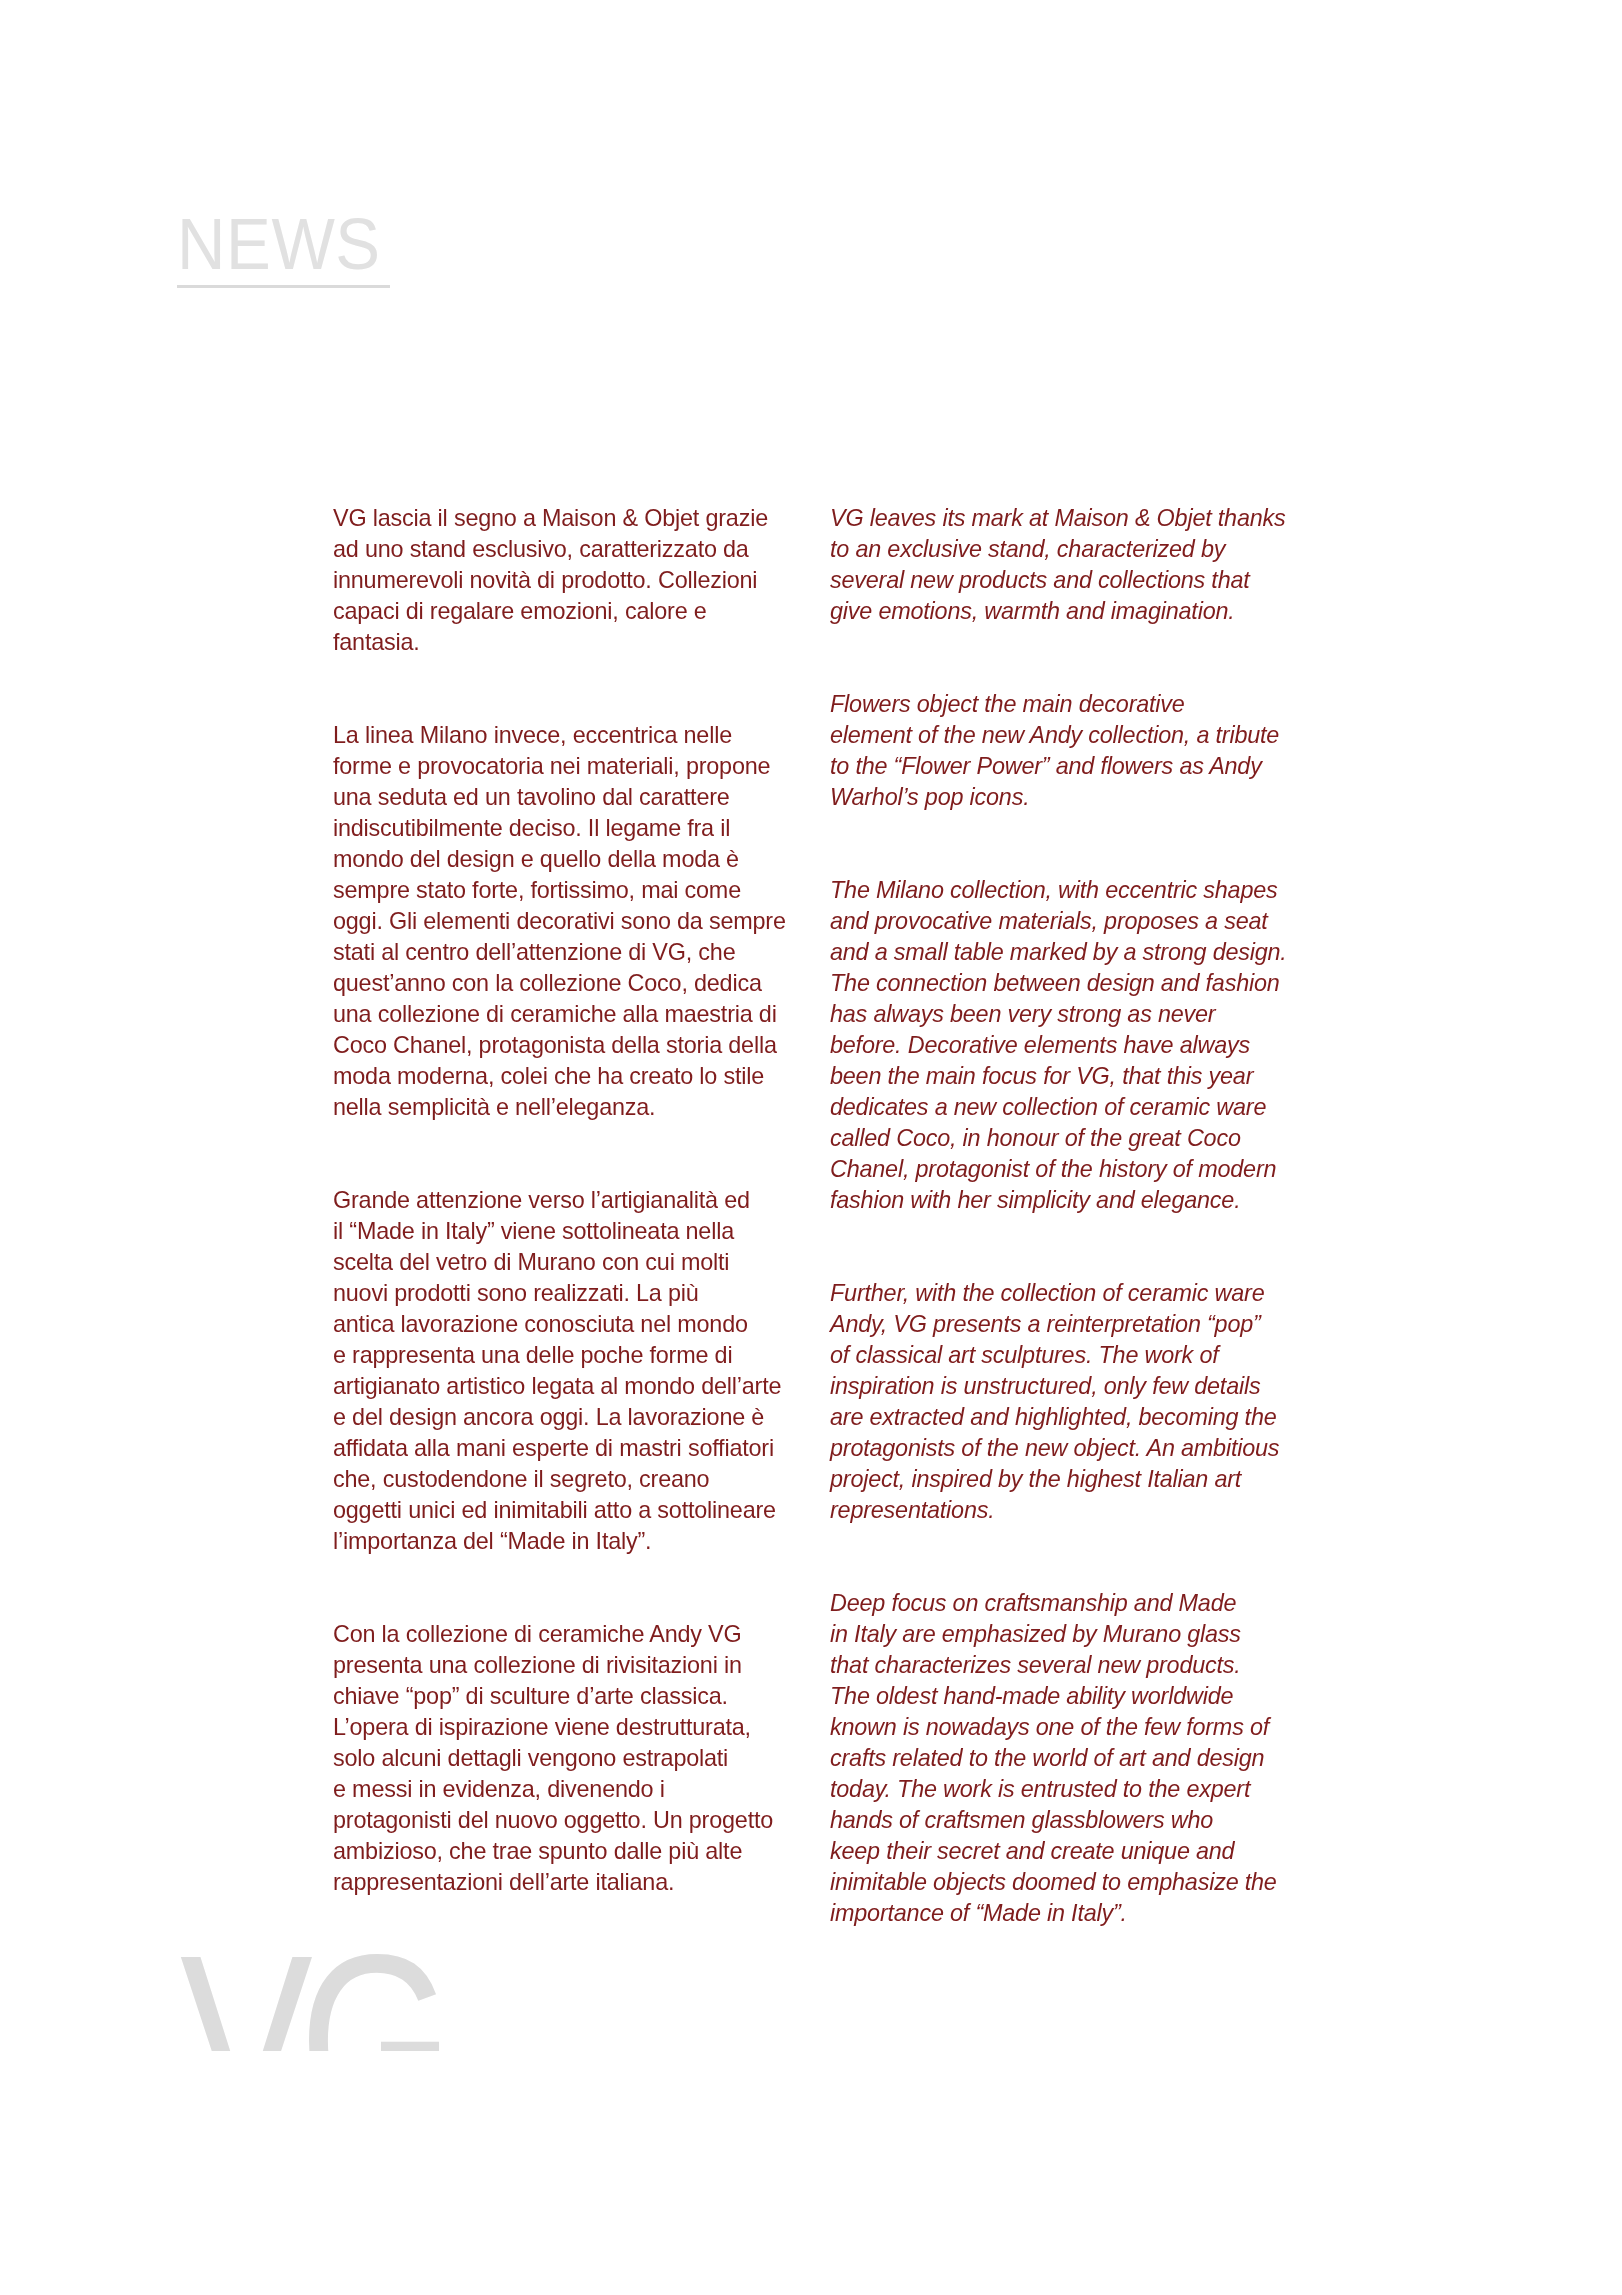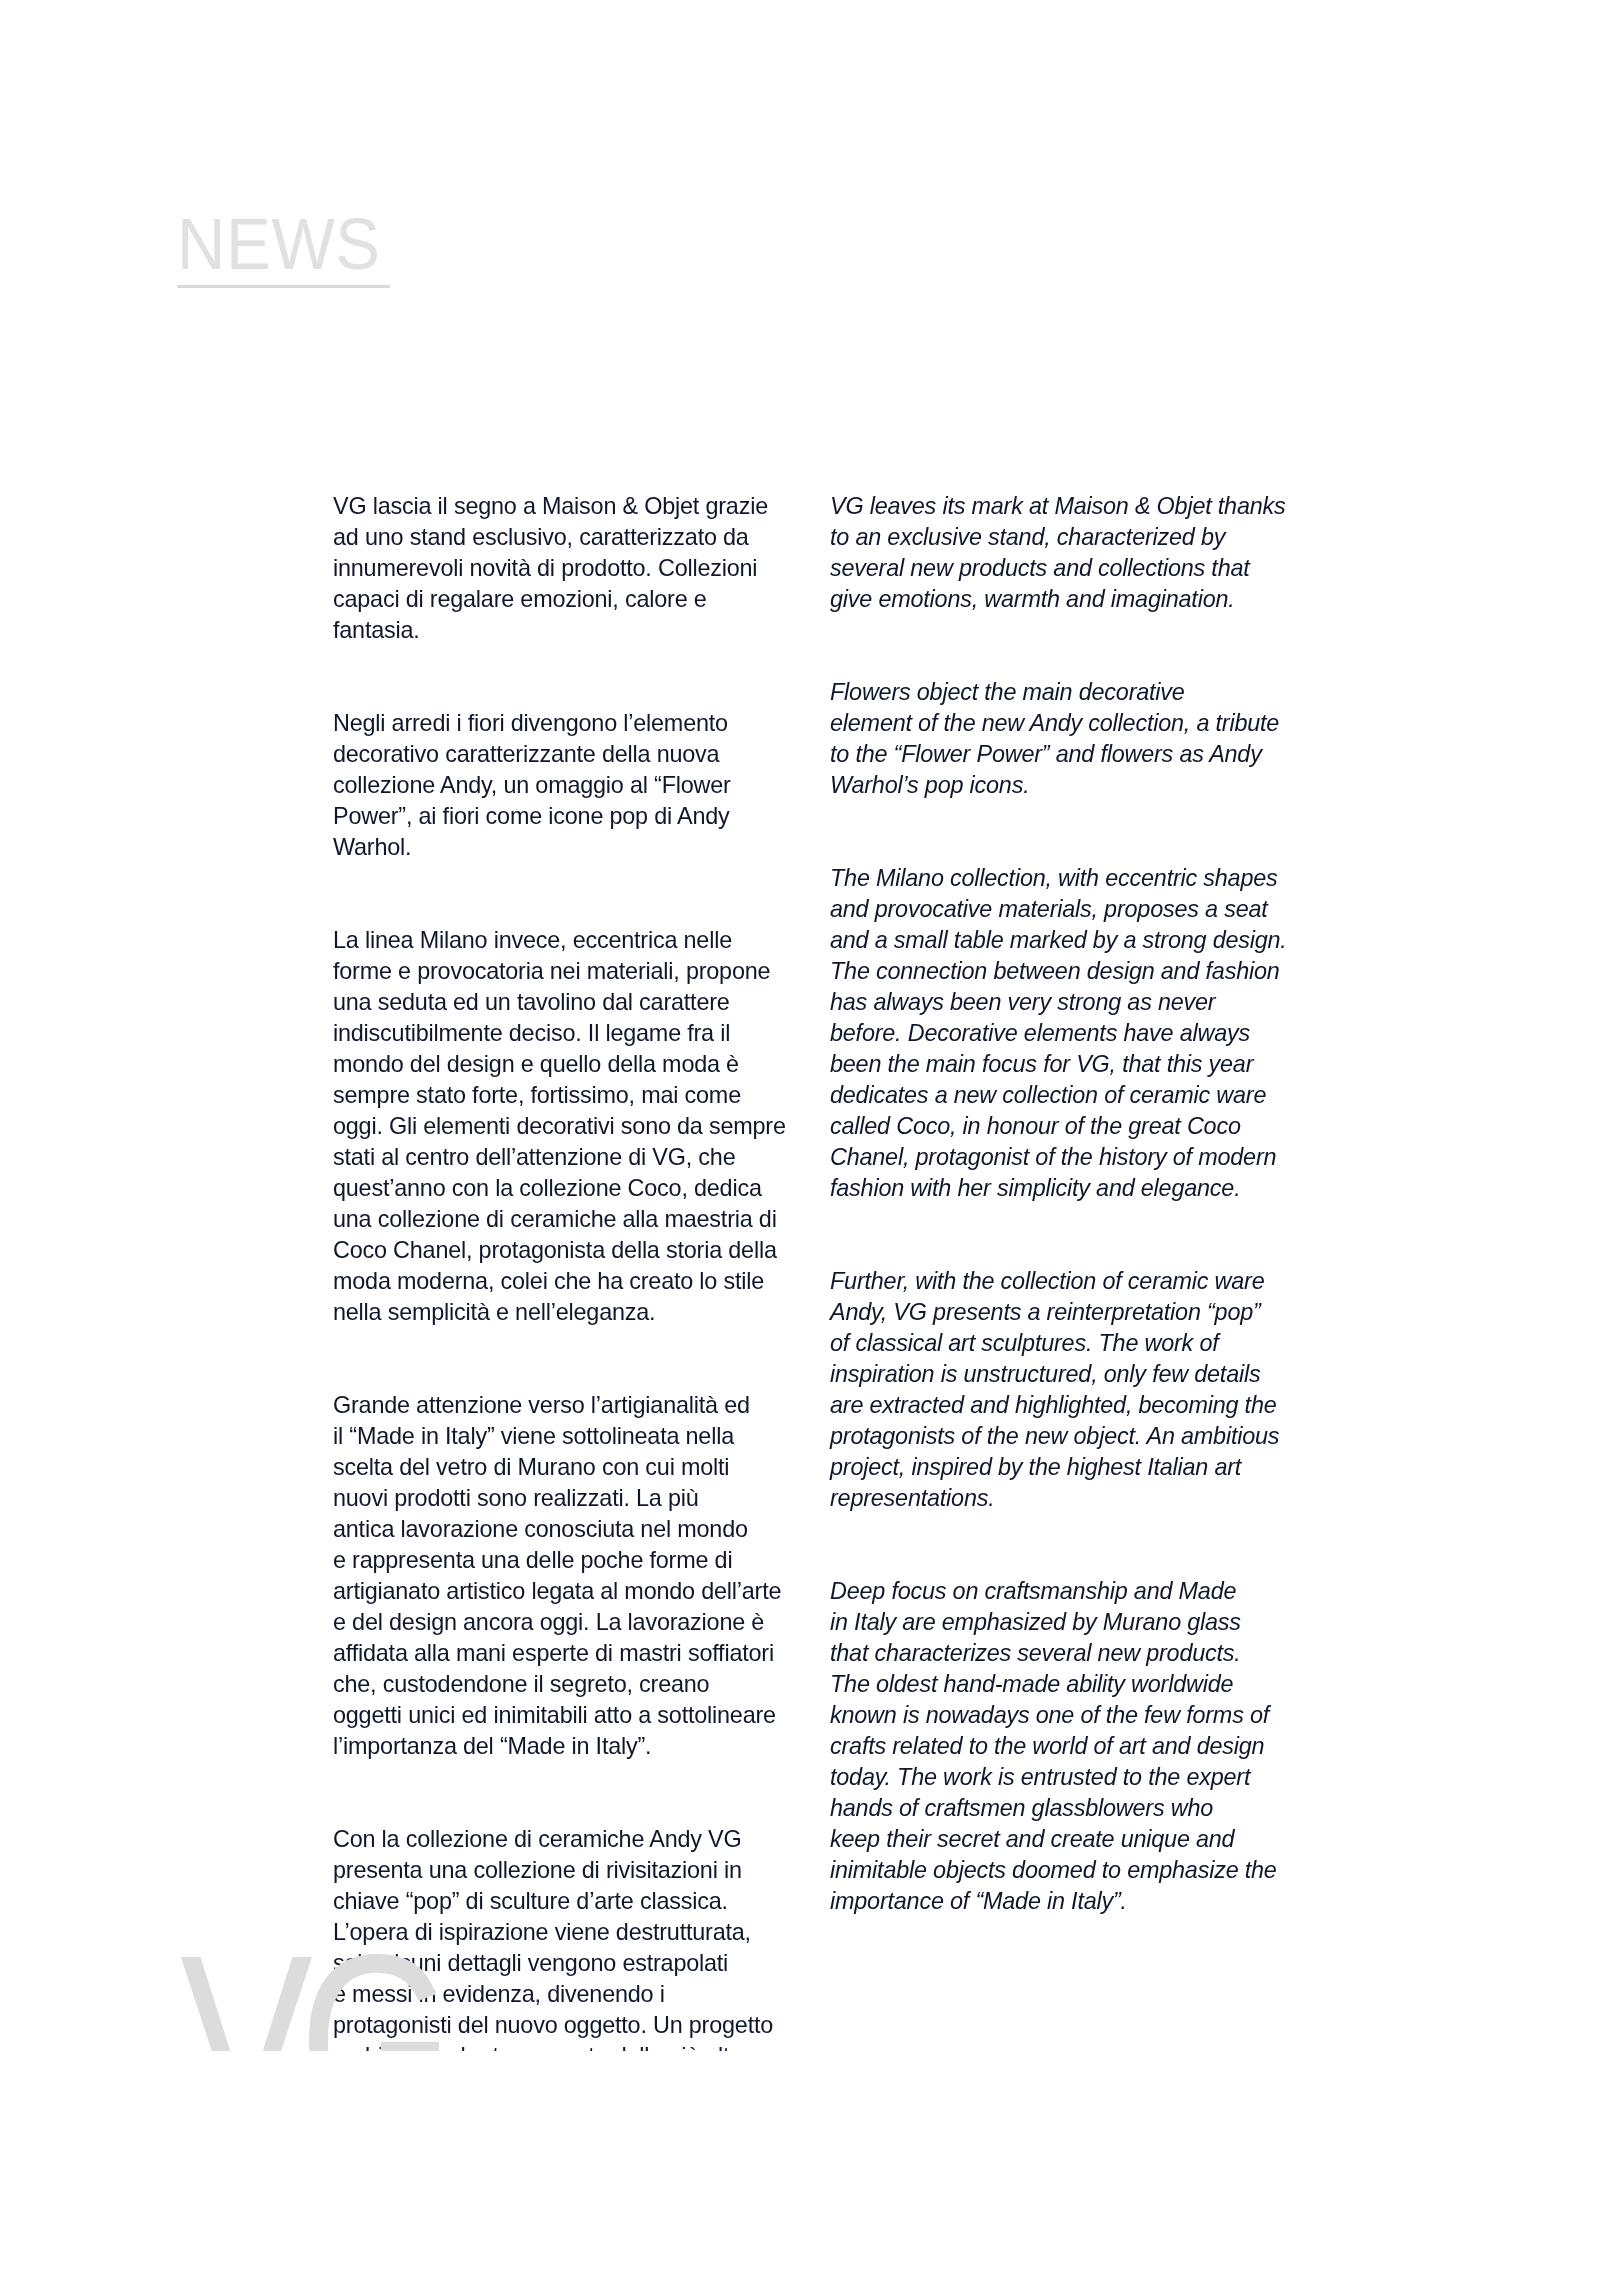--- a/index.html
+++ b/index.html
@@ -31,26 +31,26 @@
   .news-underline {
     position: absolute;
     left: 177px;
     top: 285px;
     width: 213px;
     height: 2.6px;
     background: #dadada;
   }
   .col {
     position: absolute;
-    top: 460px;
+    top: 472px;
     width: 513px;
     font-size: 23.4px;
     line-height: 31px;
     letter-spacing: -0.2px;
-    color: #0f172a;
+    color: #7f1d1d;
     white-space: pre-line;
   }
   .col p {
     margin: 0 0 31px 0;
     padding: 0;
   }
   .col-italian {
     left: 333px;
     font-style: normal;
   }
@@ -79,25 +79,20 @@
 
   <div class="news-title">NEWS</div>
   <div class="news-underline"></div>
 
   <section class="col col-italian">
     <p>VG lascia il segno a Maison &amp; Objet grazie
 ad uno stand esclusivo, caratterizzato da
 innumerevoli novità di prodotto. Collezioni
 capaci di regalare emozioni, calore e
 fantasia.</p>
-    <p>Negli arredi i fiori divengono l’elemento
-decorativo caratterizzante della nuova
-collezione Andy, un omaggio al “Flower
-Power”, ai fiori come icone pop di Andy
-Warhol.</p>
     <p>La linea Milano invece, eccentrica nelle
 forme e provocatoria nei materiali, propone
 una seduta ed un tavolino dal carattere
 indiscutibilmente deciso.  Il legame fra il
 mondo del design e quello della moda è
 sempre stato forte, fortissimo, mai come
 oggi. Gli elementi decorativi sono da sempre
 stati al centro dell’attenzione di VG, che
 quest’anno con la collezione Coco, dedica
 una collezione di ceramiche alla maestria di

